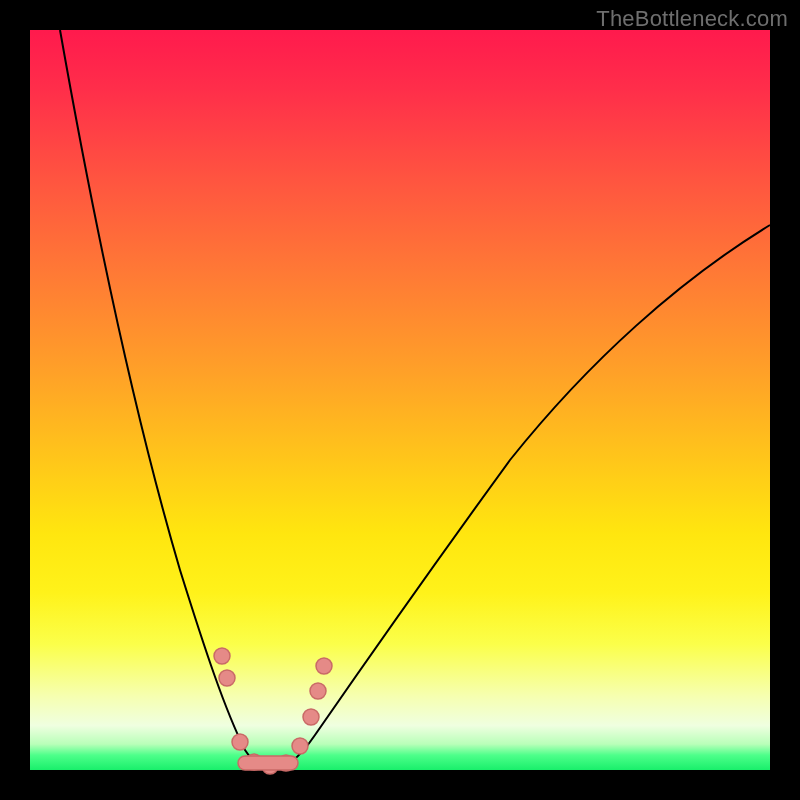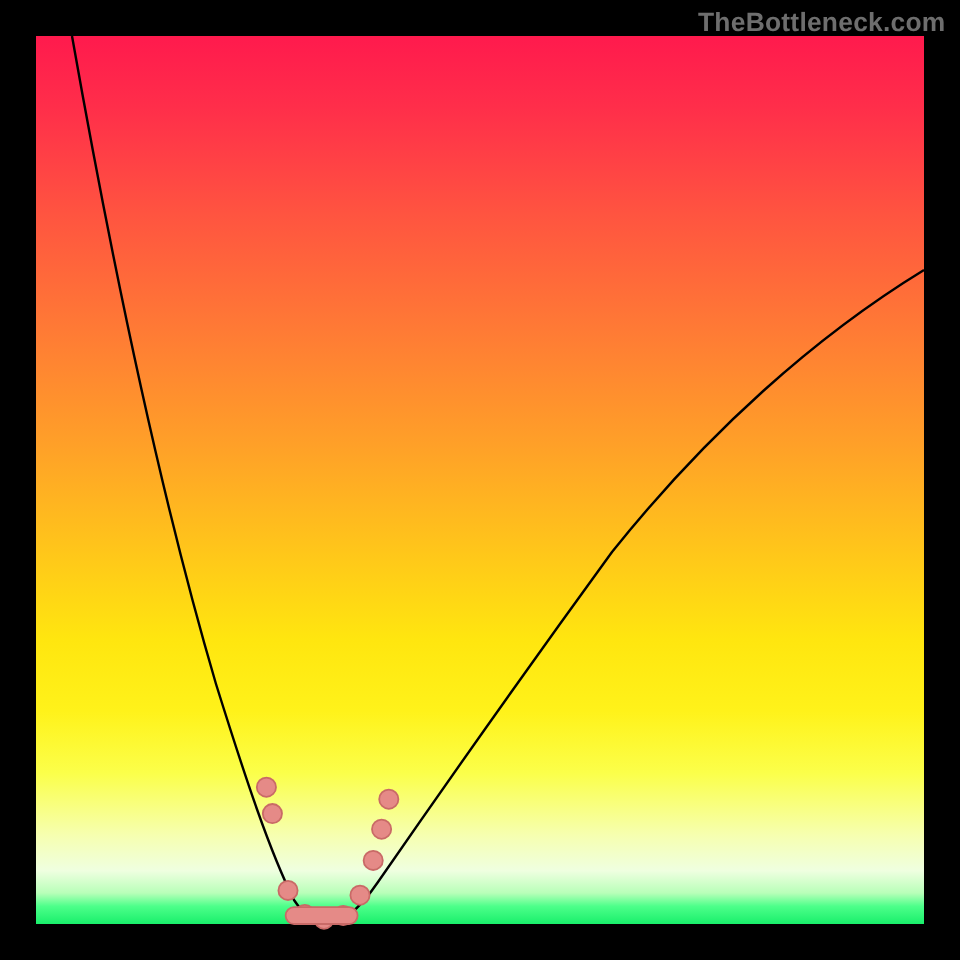--- a/index.html
+++ b/index.html
@@ -44,21 +44,21 @@
       #19ef6b 100%
     );
   }
   .watermark {
     position: absolute;
     top: 6px;
     right: 12px;
     color: #6e6e6e;
     font-size: 22px;
     letter-spacing: 0.2px;
-    font-weight: 700;
+    font-weight: 400;
   }
   svg.curves {
     position: absolute;
     left: 0;
     top: 0;
     width: 740px;
     height: 740px;
     overflow: visible;
   }
 </style>

